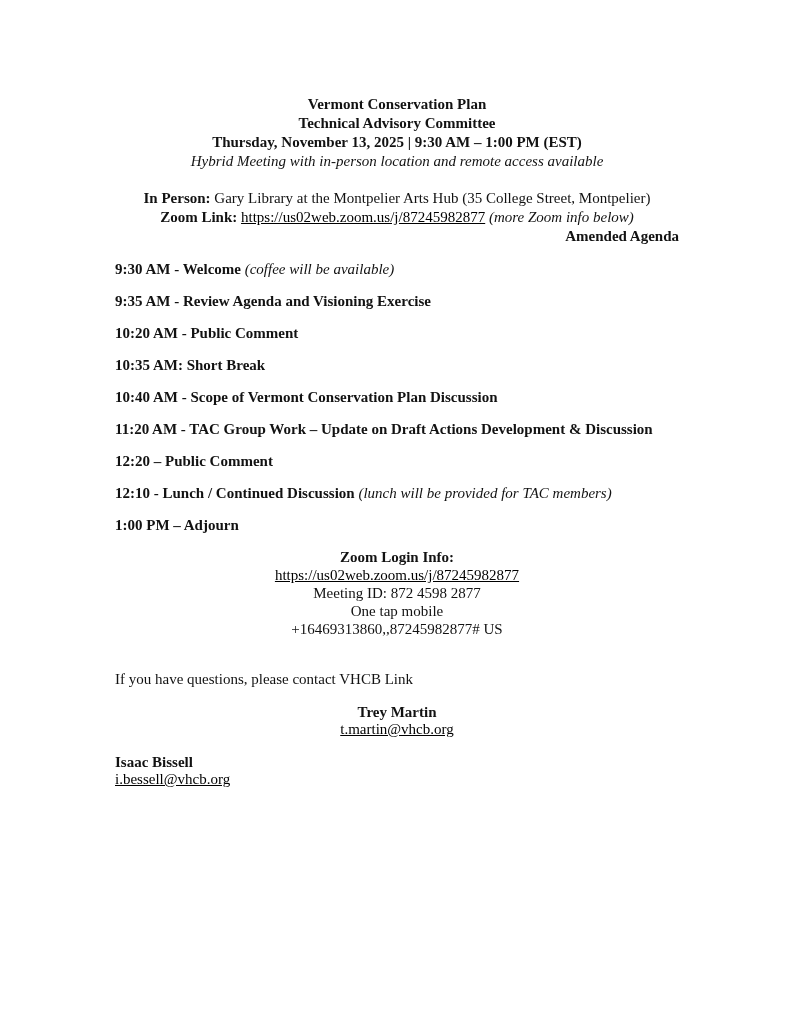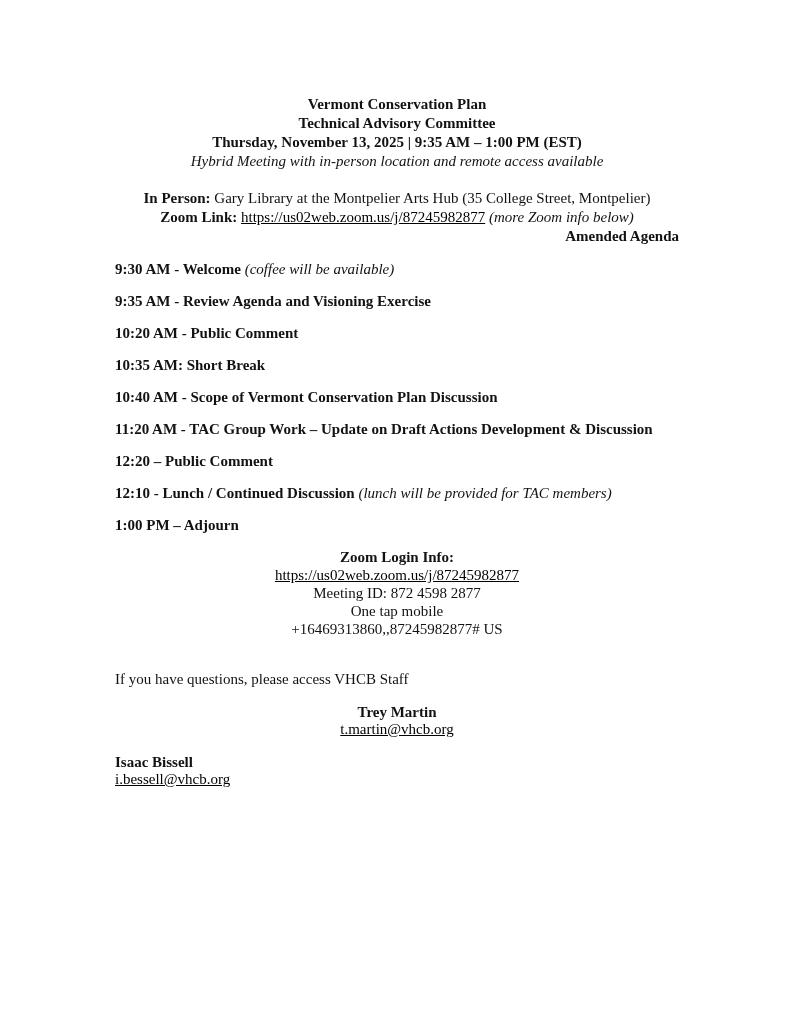--- a/index.html
+++ b/index.html
@@ -42,21 +42,21 @@
   .contact-group .line { line-height: 17px; }
 </style>
 </head>
 <body>
 
 <div class="page">
 
   <div class="header-block center">
     <div class="line bold">Vermont Conservation Plan</div>
     <div class="line bold">Technical Advisory Committee</div>
-    <div class="line bold">Thursday, November 13, 2025 | 9:35 AM – 1:00 PM (EST)</div>
+    <div class="line bold">Thursday, November 13, 2025 | 9:30 AM – 1:00 PM (EST)</div>
     <div class="line italic">Hybrid Meeting with in-person location and remote access available</div>
   </div>
 
   <div class="location-block center">
     <div class="line"><b>In Person: </b><span>Gary Library at the Montpelier Arts Hub (35 College Street, Montpelier)</span></div>
     <div class="line"><b>Zoom Link: </b><a class="link" href="#">https://us02web.zoom.us/j/87245982877</a><i> (more Zoom info below)</i></div>
   </div>
 
   <div class="agenda-heading">Amended Agenda</div>
 
@@ -73,21 +73,21 @@
   </div>
 
   <div class="zoom-login">
     <div class="line bold">Zoom Login Info:</div>
     <div class="line"><a class="link" href="#">https://us02web.zoom.us/j/87245982877</a></div>
     <div class="line">Meeting ID: 872 4598 2877</div>
     <div class="line">One tap mobile</div>
     <div class="line">+16469313860,,87245982877# US</div>
   </div>
 
-  <div class="contact-intro">If you have questions, please access VHCB Staff</div>
+  <div class="contact-intro">If you have questions, please contact VHCB Link</div>
 
 
   <div class="contact-group" style="margin-top:16px;text-align:center;">
     <div class="line bold">Trey Martin</div>
     <div class="line"><a class="link" href="#">t.martin@vhcb.org</a></div>
   </div>
 
   <div class="contact-group" style="margin-top:16px;">
     <div class="line bold">Isaac Bissell</div>
     <div class="line"><a class="link" href="#">i.bessell@vhcb.org</a></div>

